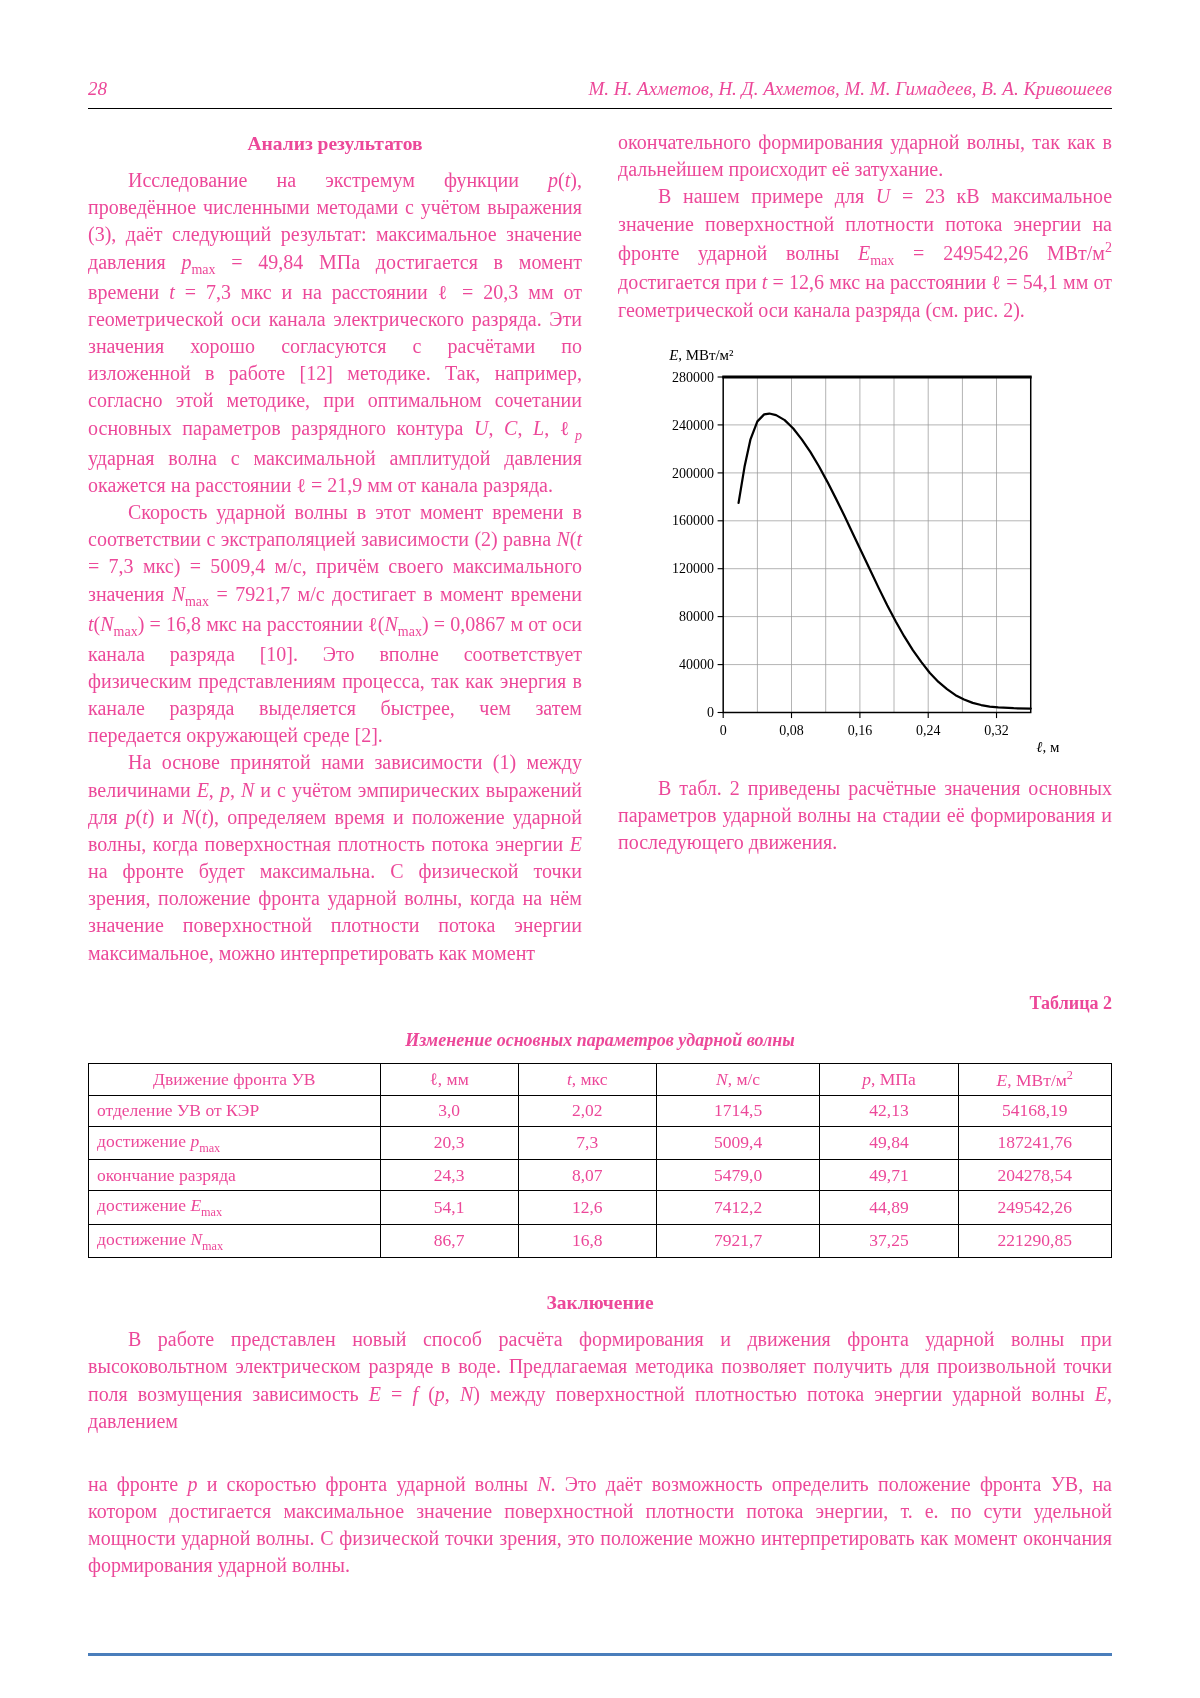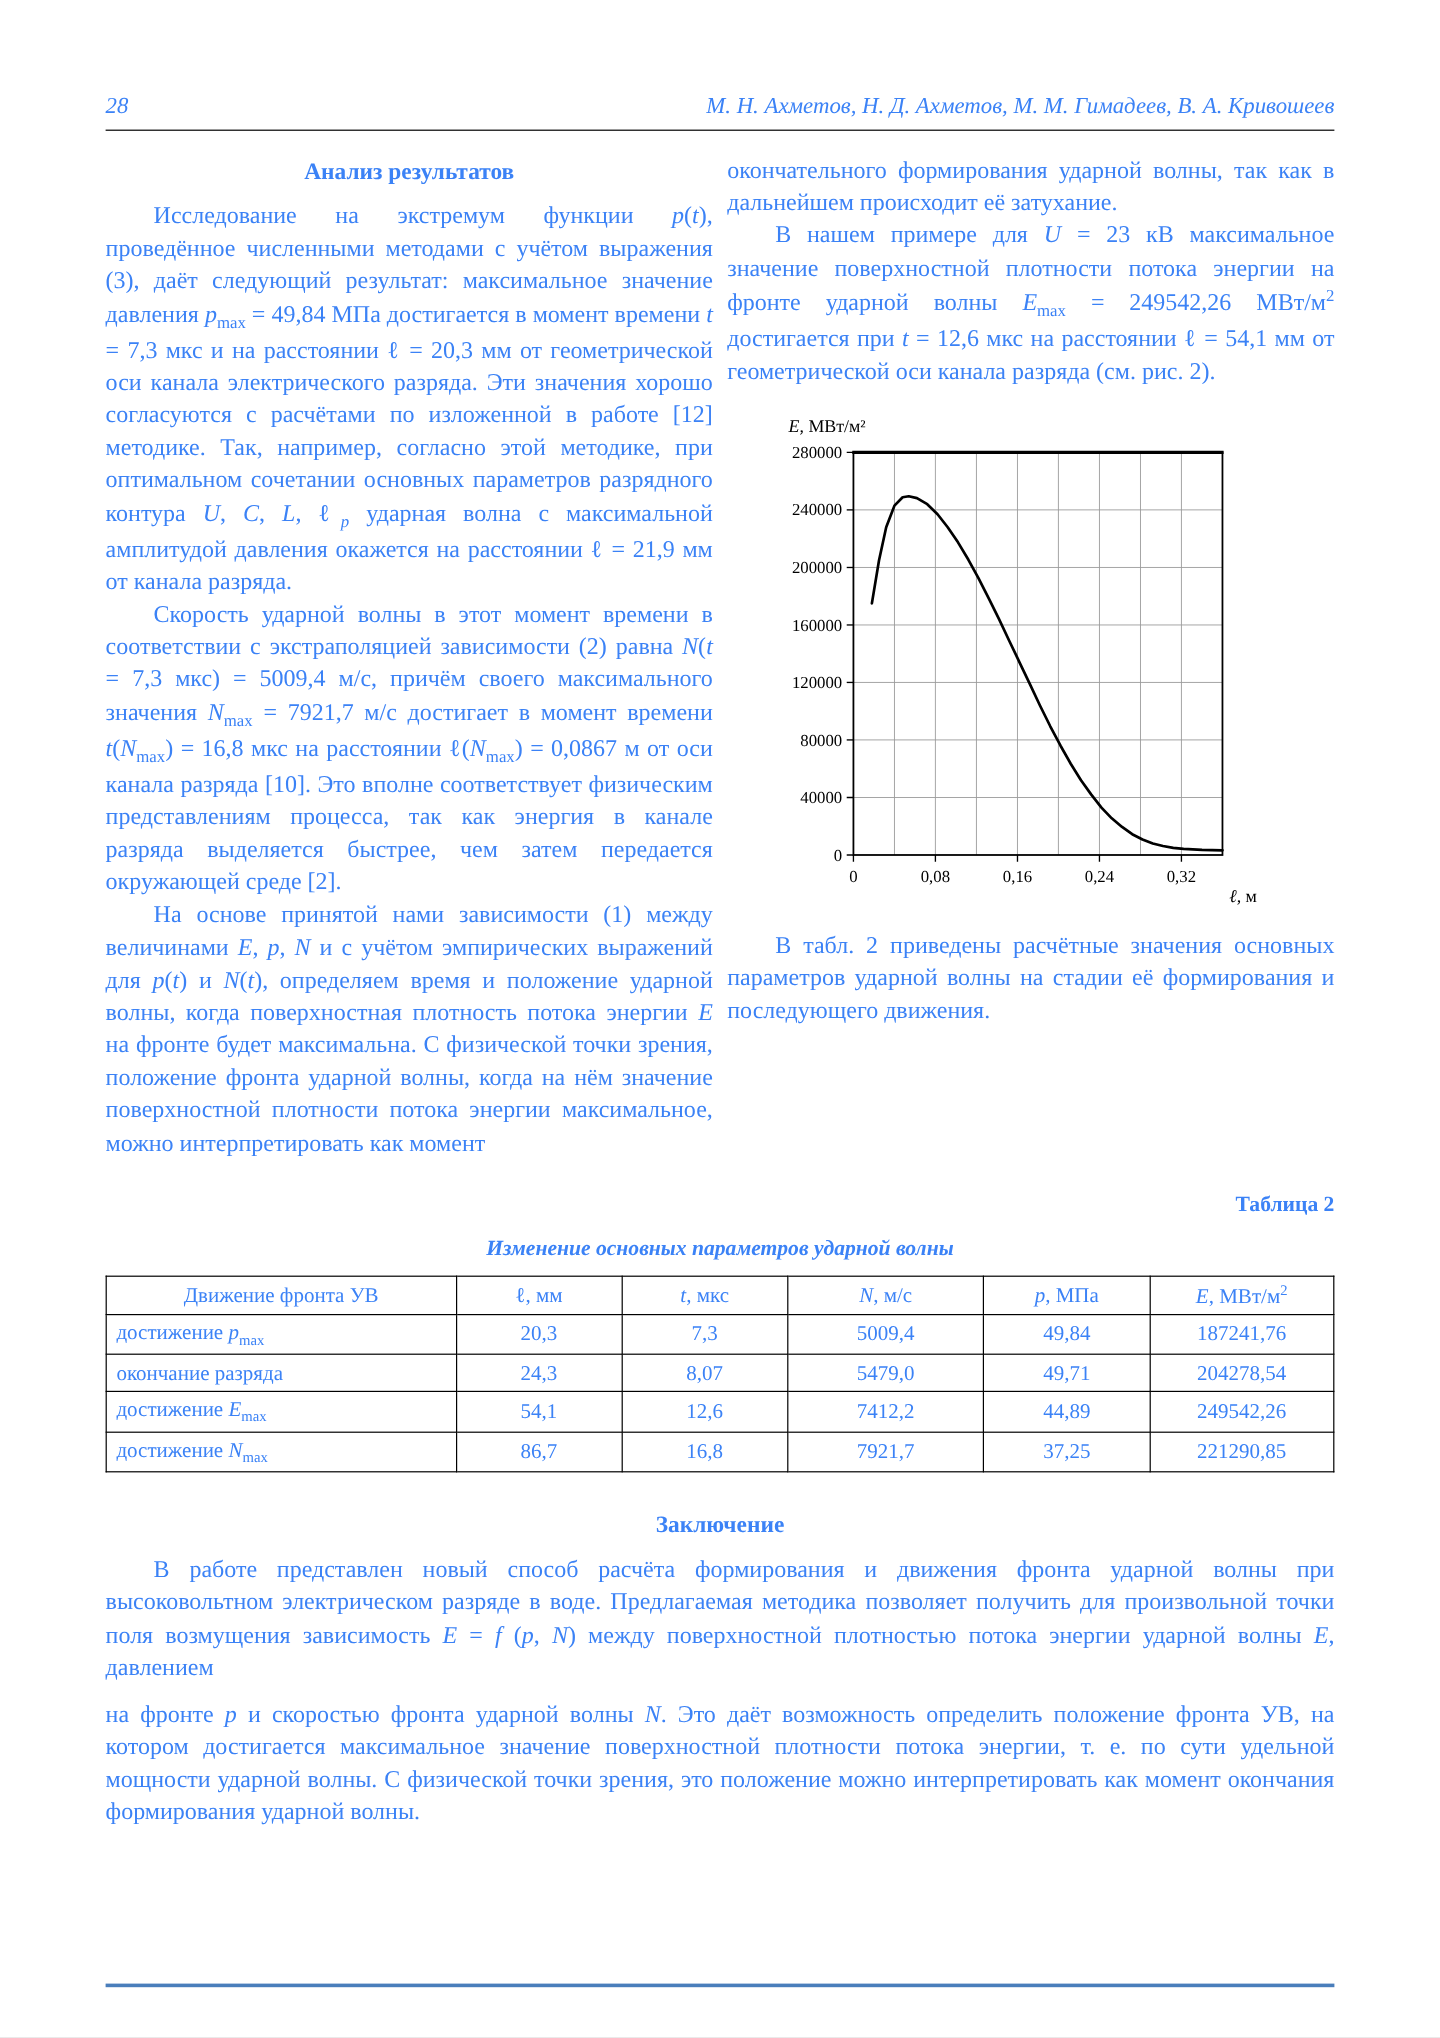--- a/index.html
+++ b/index.html
@@ -1,30 +1,30 @@
 <!DOCTYPE html>
 <html lang="ru"><head>
 <meta charset="utf-8">
 <style>
   * { margin:0; padding:0; box-sizing:border-box; }
   html, body { background:#ececec; }
   .page {
     width:1200px; height:1698px; margin:0 auto; position:relative;
-    background:#ffffff; color:#3b82f6;
+    background:#ffffff; color:#ec4899;
     font-family:"Liberation Serif","DejaVu Serif",serif;
     padding:78px 88px 0 88px;
     outline:1px solid #c9c9c9;
     overflow:hidden;
   }
   .running-head {
     display:flex; justify-content:space-between; align-items:baseline;
     font-size:19px; font-style:italic;
     padding-bottom:8px; border-bottom:1.5px solid #000;
   }
-  .columns { display:flex; gap:12px; margin-top:20px; }
+  .columns { display:flex; gap:36px; margin-top:20px; }
   .col { flex:1 1 0; min-width:0; }
   .sec-title { font-size:19.5px; font-weight:bold; text-align:center; margin:4px 0 12px; }
   .para {
     font-size:20px; line-height:1.36; text-align:justify; text-indent:40px;
     hyphens:auto; -webkit-hyphens:auto;
   }
   .cont-first .para:first-child { text-indent:0; }
   .no-indent { text-indent:0; }
   sub, sup { font-size:70%; }
 
@@ -156,20 +156,28 @@
             <th>Движение фронта УВ</th>
             <th>ℓ, мм</th>
             <th><em>t</em>, мкс</th>
             <th><em>N</em>, м/с</th>
             <th><em>p</em>, МПа</th>
             <th><em>E</em>, МВт/м<sup>2</sup></th>
           </tr>
       </thead>
       <tbody id="tbody">
           <tr>
+            <td class="rowlabel">отделение УВ от КЭР</td>
+            <td>3,0</td>
+            <td>2,02</td>
+            <td>1714,5</td>
+            <td>42,13</td>
+            <td>54168,19</td>
+          </tr>
+          <tr>
             <td class="rowlabel">достижение <em>p</em><sub>max</sub></td>
             <td>20,3</td>
             <td>7,3</td>
             <td>5009,4</td>
             <td>49,84</td>
             <td>187241,76</td>
           </tr>
           <tr>
             <td class="rowlabel">окончание разряда</td>
             <td>24,3</td>

